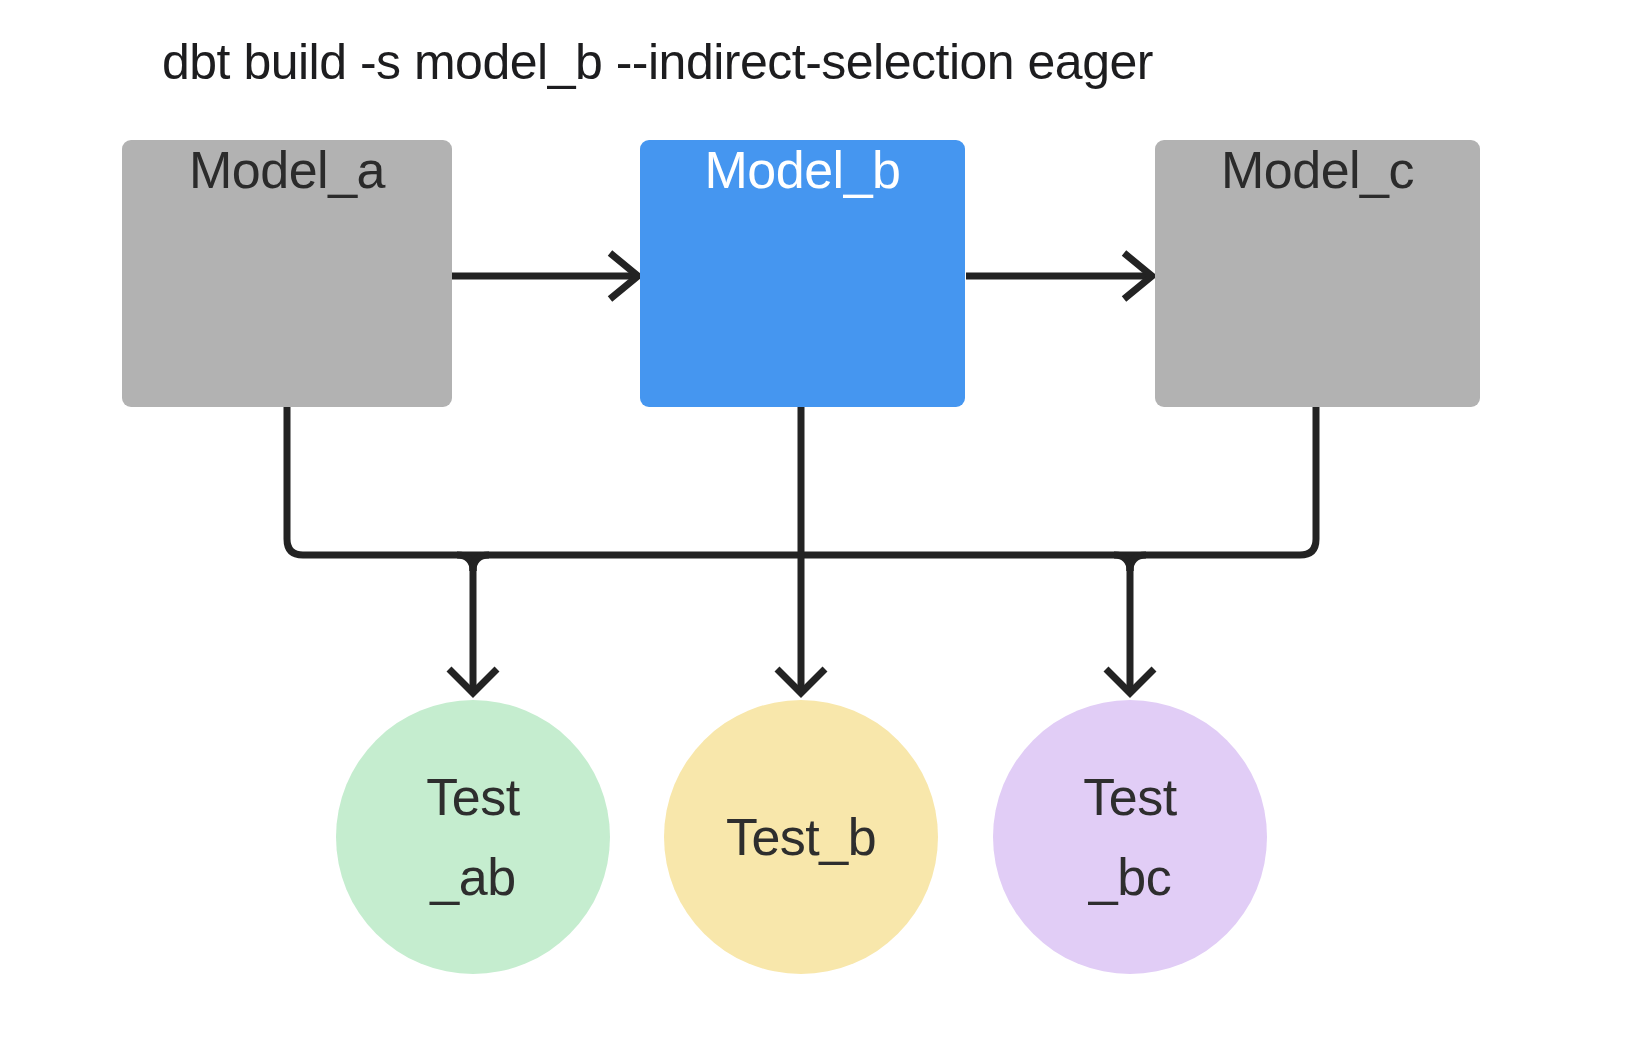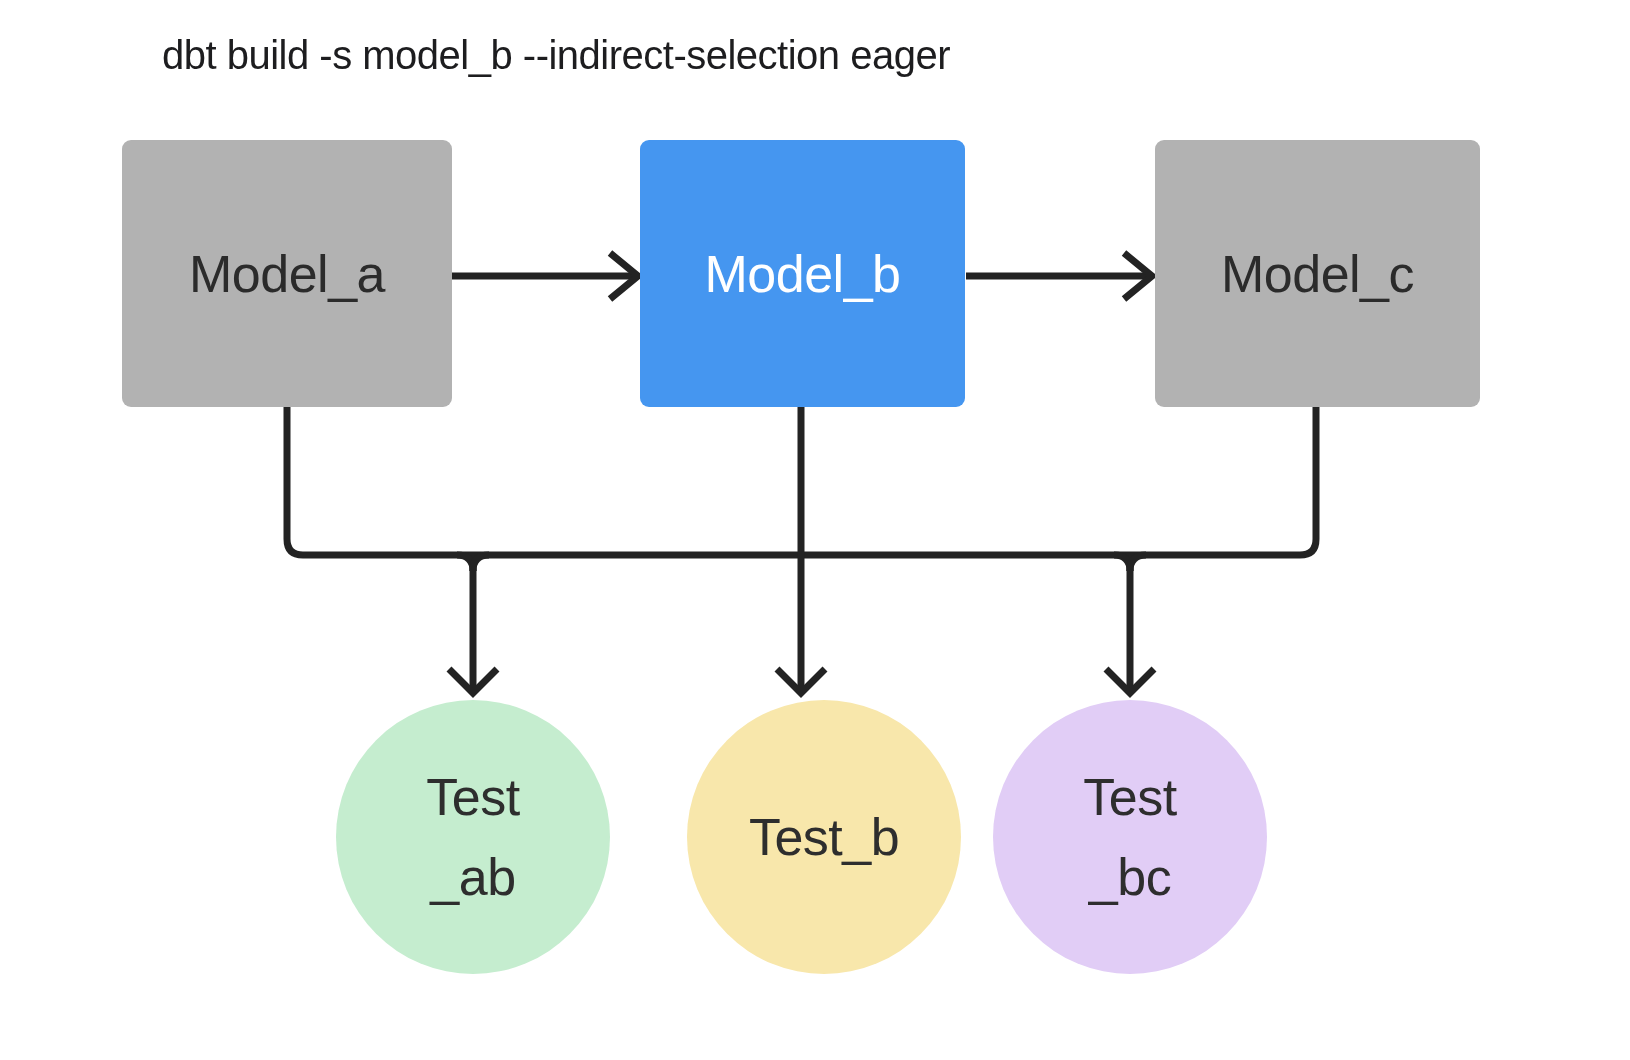--- a/index.html
+++ b/index.html
@@ -12,21 +12,21 @@
     position: relative;
     width: 1630px;
     height: 1060px;
     background: var(--background, #ffffff);
     overflow: hidden;
   }
   .title {
     position: absolute;
     left: 162px;
     top: 33px;
-    font-size: 40px;
+    font-size: 50px;
     font-weight: 500;
     letter-spacing: -0.5px;
     color: #1d1d1f;
     white-space: nowrap;
   }
   .edges {
     position: absolute;
     left: 0;
     top: 0;
   }
@@ -34,21 +34,21 @@
     fill: none;
     stroke: var(--edge, #232323);
     stroke-width: 7;
   }
   .node-box {
     position: absolute;
     top: 140px;
     height: 267px;
     border-radius: 9px;
     display: flex;
-    align-items: center;
+    align-items: flex-start;
     justify-content: center;
     font-size: 52px;
     letter-spacing: -0.5px;
     color: #2b2b2b;
   }
   .node-box.gray { background: var(--model-default, #b2b2b2); }
   .node-box.blue { background: var(--model-selected, #4596f0); color: #ffffff; }
   #model-a { left: 122px; width: 330px; }
   #model-b { left: 640px; width: 325px; }
   #model-c { left: 1155px; width: 325px; }
@@ -62,21 +62,21 @@
     flex-direction: column;
     align-items: center;
     justify-content: center;
     text-align: center;
     font-size: 52px;
     letter-spacing: -0.5px;
     line-height: 80px;
     color: #2e2e2e;
   }
   #test-ab { left: 336px; background: var(--test-ab, #c5edcf); }
-  #test-b  { left: 687px; background: var(--test-b,  #f8e7ab); }
+  #test-b  { left: 664px; background: var(--test-b,  #f8e7ab); }
   #test-bc { left: 993px; background: var(--test-bc, #e1cdf6); }
 </style>
 </head>
 <body>
 
 <div class="canvas">
 
   <div class="title">dbt build -s model_b --indirect-selection eager</div>
 
   <svg class="edges" width="1630" height="1060" viewBox="0 0 1630 1060">

